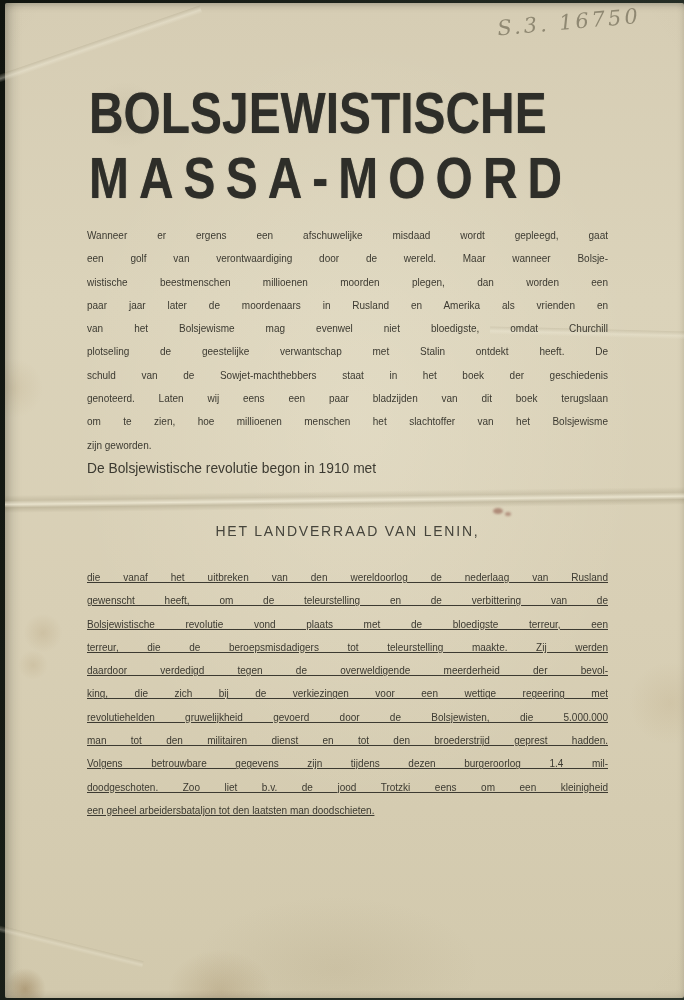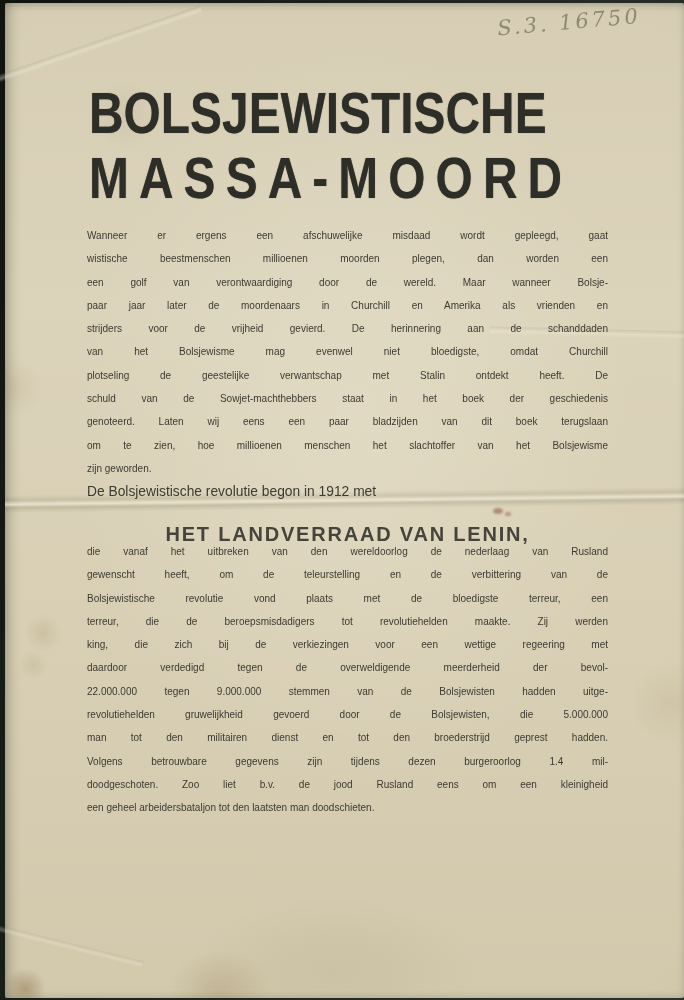--- a/index.html
+++ b/index.html
@@ -60,33 +60,33 @@
   }
   .title-block{position:absolute;left:84px;top:82px;color:var(--title-ink,#2e2e29);}
   .title-line{
     font-weight:bold;font-size:57px;line-height:57px;white-space:nowrap;
     transform:scaleX(.84);transform-origin:left center;
     text-shadow:0 0 1px rgba(46,46,41,.6);
   }
   .title-line-2{margin-top:8px;letter-spacing:12px;}
   .text-col{position:absolute;left:82px;width:521px;color:var(--ink,#3c3a31);}
   .intro-block{top:221px;}
-  .body-block{top:537px;}
+  .body-block{top:563px;text-decoration:underline;}
   .tline{
     font-size:10px;line-height:23.3px;
     text-align:justify;text-align-last:justify;
     white-space:normal;color:var(--ink,#3c3a31);
   }
   .tline:last-child{text-align-last:left;}
   .lead-line{
     font-size:13.8px;line-height:23.3px;text-align:left;color:var(--ink,#3c3a31);
   }
   .section-heading{
     position:absolute;left:82px;width:521px;top:520px;
-    font-size:20px;font-weight:bold;letter-spacing:1.8px;
+    font-size:14px;font-weight:normal;letter-spacing:1.8px;
     text-align:center;color:#45443b;
   }
 </style>
 </head>
 <body>
 
 <div class="scan"></div>
 
 <div class="paper">
 
@@ -100,46 +100,44 @@
   <div class="pencil-note">S.3. 16750</div>
 
   <div class="title-block">
     <div class="title-line">BOLSJEWISTISCHE</div>
     <div class="title-line title-line-2">MASSA-MOORD</div>
   </div>
 
   <div class="text-col intro-block">
     <div>
         <div class="tline">Wanneer er ergens een afschuwelijke misdaad wordt gepleegd, gaat</div>
+        <div class="tline">een golf van verontwaardiging door de wereld. Maar wanneer Bolsje-</div>
         <div class="tline">wistische beestmenschen millioenen moorden plegen, dan worden een</div>
-        <div class="tline">een golf van verontwaardiging door de wereld. Maar wanneer Bolsje-</div>
-        <div class="tline">paar jaar later de moordenaars in Churchill en Amerika als vrienden en</div>
-        <div class="tline">strijders voor de vrijheid gevierd. De herinnering aan de schanddaden</div>
+        <div class="tline">paar jaar later de moordenaars in Rusland en Amerika als vrienden en</div>
         <div class="tline">van het Bolsjewisme mag evenwel niet bloedigste, omdat Churchill</div>
         <div class="tline">plotseling de geestelijke verwantschap met Stalin ontdekt heeft. De</div>
         <div class="tline">schuld van de Sowjet-machthebbers staat in het boek der geschiedenis</div>
         <div class="tline">genoteerd. Laten wij eens een paar bladzijden van dit boek terugslaan</div>
         <div class="tline">om te zien, hoe millioenen menschen het slachtoffer van het Bolsjewisme</div>
         <div class="tline">zijn geworden.</div>
       </div>
-    <div class="lead-line">De Bolsjewistische revolutie begon in 1912 met</div>
+    <div class="lead-line">De Bolsjewistische revolutie begon in 1910 met</div>
   </div>
 
   <div class="section-heading">HET LANDVERRAAD VAN LENIN,</div>
 
   <div class="text-col body-block">
     <div>
         <div class="tline">die vanaf het uitbreken van den wereldoorlog de nederlaag van Rusland</div>
         <div class="tline">gewenscht heeft, om de teleurstelling en de verbittering van de</div>
         <div class="tline">Bolsjewistische revolutie vond plaats met de bloedigste terreur, een</div>
-        <div class="tline">terreur, die de beroepsmisdadigers tot revolutiehelden maakte. Zij werden</div>
+        <div class="tline">terreur, die de beroepsmisdadigers tot teleurstelling maakte. Zij werden</div>
+        <div class="tline">daardoor verdedigd tegen de overweldigende meerderheid der bevol-</div>
         <div class="tline">king, die zich bij de verkiezingen voor een wettige regeering met</div>
-        <div class="tline">daardoor verdedigd tegen de overweldigende meerderheid der bevol-</div>
-        <div class="tline">22.000.000 tegen 9.000.000 stemmen van de Bolsjewisten hadden uitge-</div>
         <div class="tline">revolutiehelden gruwelijkheid gevoerd door de Bolsjewisten, die 5.000.000</div>
         <div class="tline">man tot den militairen dienst en tot den broederstrijd geprest hadden.</div>
         <div class="tline">Volgens betrouwbare gegevens zijn tijdens dezen burgeroorlog 1.4 mil-</div>
-        <div class="tline">doodgeschoten. Zoo liet b.v. de jood Rusland eens om een kleinigheid</div>
+        <div class="tline">doodgeschoten. Zoo liet b.v. de jood Trotzki eens om een kleinigheid</div>
         <div class="tline">een geheel arbeidersbataljon tot den laatsten man doodschieten.</div>
       </div>
   </div>
 
 </div>
 
 </body></html>

